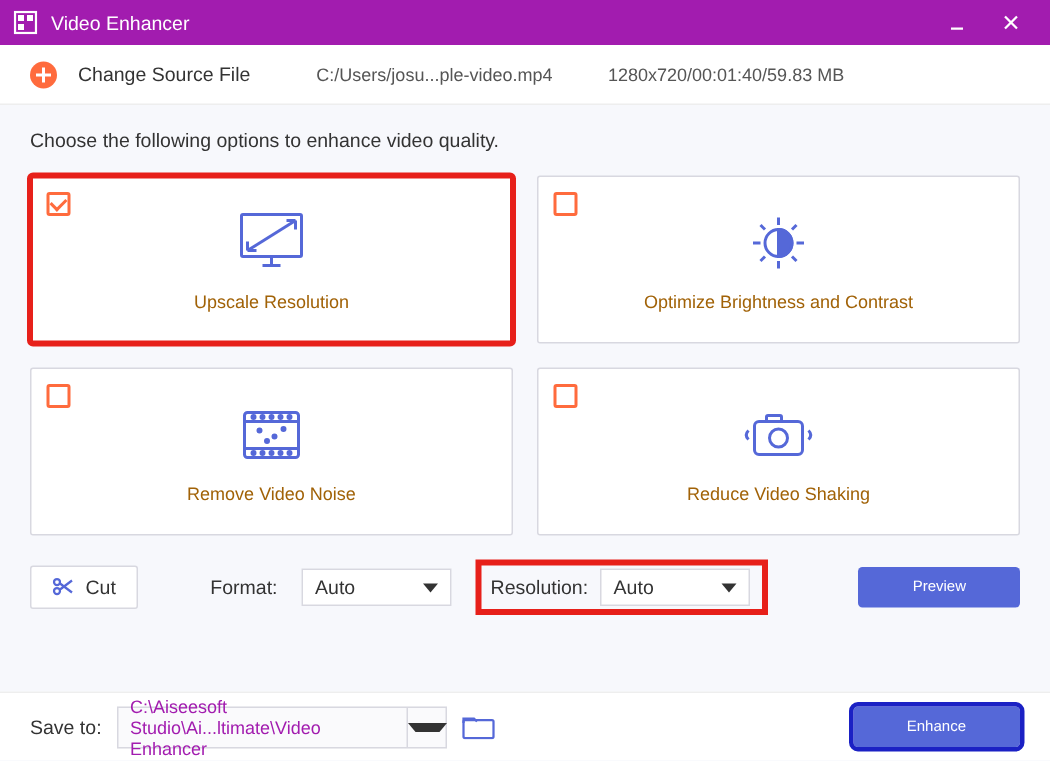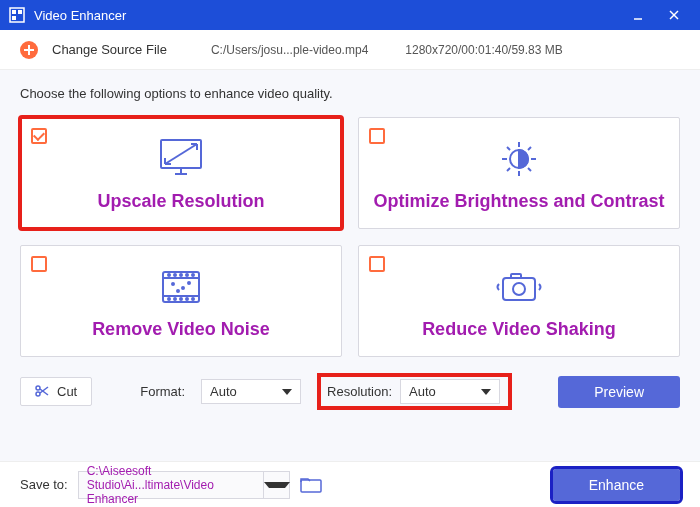--- a/index.html
+++ b/index.html
@@ -1,43 +1,43 @@
 <!DOCTYPE html>
 <html><head>
 <meta charset="utf-8">
 <style>
 *{box-sizing:border-box;margin:0;padding:0;font-family:Arial,sans-serif}
 body{width:700px;height:507px;background:#f7f8fc;overflow:hidden;position:relative}
-.titlebar{height:30px;background:#1d4ed8;display:flex;align-items:center;padding:0 8px;color:#fff;font-size:13px}
+.titlebar{height:30px;background:#a21caf;display:flex;align-items:center;padding:0 8px;color:#fff;font-size:13px}
 .titlebar .icon-app{width:18px;height:18px;margin-right:8px;display:flex;align-items:center;justify-content:center}
 .titlebar .spacer{flex:1}
 .winbtn{width:36px;height:30px;display:flex;align-items:center;justify-content:center;cursor:pointer}
 .winbtn svg{stroke:#fff;fill:none}
 .topbar{height:40px;background:#fff;display:flex;align-items:center;padding:0 20px;border-bottom:1px solid #eee;gap:14px;font-size:13px;color:#333}
 .plus-circle{width:18px;height:18px;border-radius:50%;background:#ff6b3d;position:relative}
 .plus-circle:before,.plus-circle:after{content:'';position:absolute;background:#fff}
 .plus-circle:before{left:4px;right:4px;top:8px;height:2px}
 .plus-circle:after{top:4px;bottom:4px;left:8px;width:2px}
 .fileinfo{color:#555;font-size:12px}
 .content{padding:16px 20px 0 20px}
 .instruction{font-size:13px;color:#333;margin-bottom:16px}
 .grid{display:grid;grid-template-columns:1fr 1fr;gap:16px}
 .card{border:1px solid #d8d8e0;background:#fff;border-radius:2px;height:112px;position:relative;display:flex;flex-direction:column;align-items:center;justify-content:center;cursor:pointer}
 .card .chk{position:absolute;top:10px;left:10px;width:16px;height:16px;border:2px solid #ff6b3d;border-radius:2px;display:flex;align-items:center;justify-content:center}
 .card .chk.checked:after{content:'';width:8px;height:5px;border-left:2px solid #ff6b3d;border-bottom:2px solid #ff6b3d;transform:rotate(-45deg) translate(1px,-1px)}
 .card .iconwrap{height:48px;display:flex;align-items:center;justify-content:center;margin-bottom:8px}
-.card .label{font-size:18px;font-weight:bold;color:#a21caf}
+.card .label{font-size:12px;font-weight:normal;color:#a16207}
 .hl-red{outline:4px solid #e7201a;outline-offset:-2px}
 .row2{display:flex;align-items:center;gap:16px;margin-top:16px}
 .cutbtn{display:flex;align-items:flex-start;gap:8px;border:1px solid #d8d8e0;background:#fff;padding:6px 14px;font-size:13px;color:#333;cursor:pointer;border-radius:2px}
 .labelf{font-size:13px;color:#333}
 .sel{border:1px solid #d8d8e0;background:#fff;padding:4px 8px;font-size:13px;color:#333;display:flex;align-items:center;gap:16px;min-width:100px;cursor:pointer}
 .sel .caret{border-left:5px solid transparent;border-right:5px solid transparent;border-top:6px solid #333;margin-left:auto}
 .resbox{display:flex;align-items:center;gap:8px;padding:2px 8px 2px 6px;border:4px solid #e7201a}
-.btn{background:#5568d8;color:#fff;font-size:14px;border:none;padding:8px 36px;border-radius:3px;cursor:pointer;min-width:90px;}
+.btn{background:#5568d8;color:#fff;font-size:10px;border:none;padding:8px 36px;border-radius:3px;cursor:pointer;min-width:90px;}
 .btn.enhance{outline:3px solid #1b21c4}
 .botbar{position:absolute;bottom:0;left:0;right:0;height:46px;background:#fff;border-top:1px solid #eee;display:flex;align-items:center;padding:0 20px;gap:10px;font-size:13px;color:#333}
 .pathbox{flex:1;display:flex;align-items:center;border:1px solid #d8d8e0;background:#fafafc;height:28px}
 .pathbox span:first-child{flex:1;padding:0 8px;font-size:12px;color:#a21caf}
 .pathbox .dd{width:26px;height:100%;display:flex;align-items:center;justify-content:center;border-left:1px solid #d8d8e0}
 .foldericon{width:22px;height:16px;cursor:pointer}
 </style>
 </head>
 <body>
 

